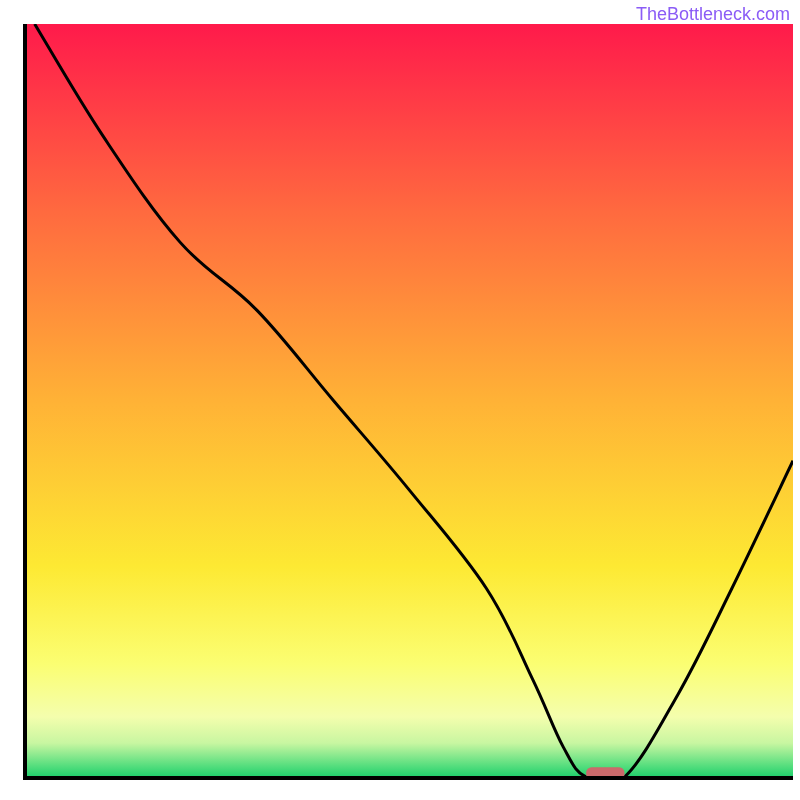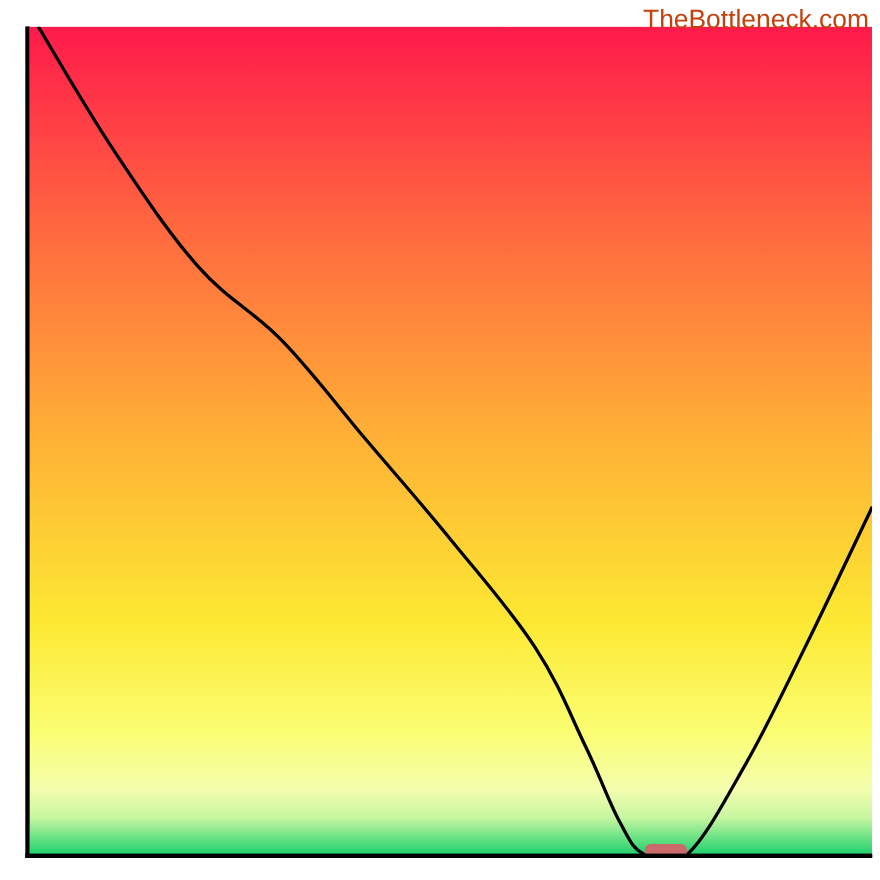--- a/index.html
+++ b/index.html
@@ -13,22 +13,22 @@
   }
   .container {
     position: relative;
     width: 800px;
     height: 800px;
   }
   .watermark {
     position: absolute;
     top: 4px;
     right: 10px;
-    color: #c2410c;
-    font-size: 24px;
+    color: #8b5cf6;
+    font-size: 18px;
     font-weight: 500;
     z-index: 10;
   }
   .axis-left {
     position: absolute;
     left: 23px;
     top: 24px;
     width: 4px;
     height: 756px;
     background: #000000;

